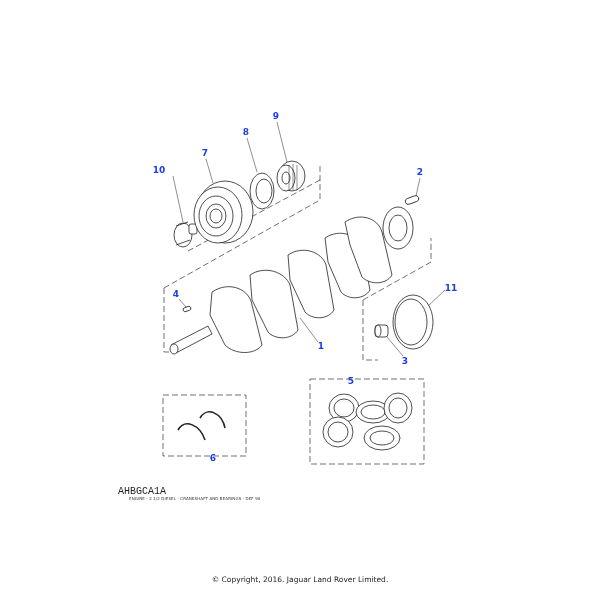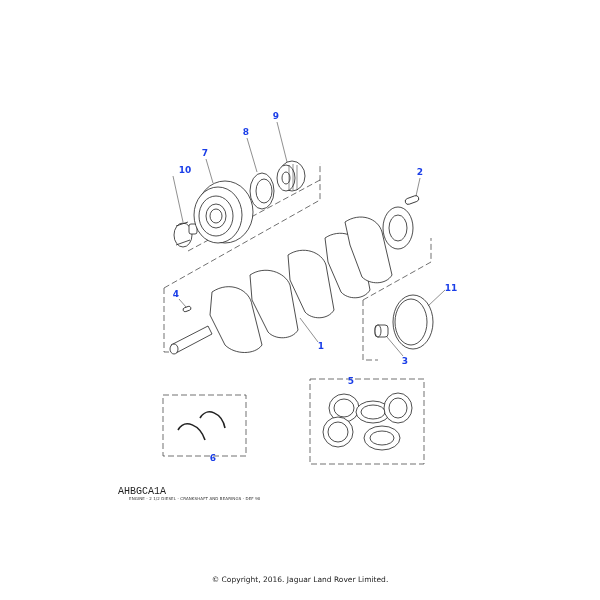--- a/index.html
+++ b/index.html
@@ -114,18 +114,18 @@
 
 <span class="callout" style="left:321px;top:346px">1</span>
 <span class="callout" style="left:420px;top:172px">2</span>
 <span class="callout" style="left:405px;top:361px">3</span>
 <span class="callout" style="left:176px;top:294px">4</span>
 <span class="callout" style="left:351px;top:381px">5</span>
 <span class="callout" style="left:213px;top:458px">6</span>
 <span class="callout" style="left:205px;top:153px">7</span>
 <span class="callout" style="left:246px;top:132px">8</span>
 <span class="callout" style="left:276px;top:116px">9</span>
-<span class="callout" style="left:185px;top:170px">10</span>
+<span class="callout" style="left:159px;top:170px">10</span>
 <span class="callout" style="left:451px;top:288px">11</span>
 
 <div class="ref">AHBGCA1A</div>
 <div class="caption">ENGINE - 2 1/2 DIESEL - CRANKSHAFT AND BEARINGS - DEF 90</div>
 <div class="copyright">© Copyright, 2016. Jaguar Land Rover Limited.</div>
 
 </body></html>

